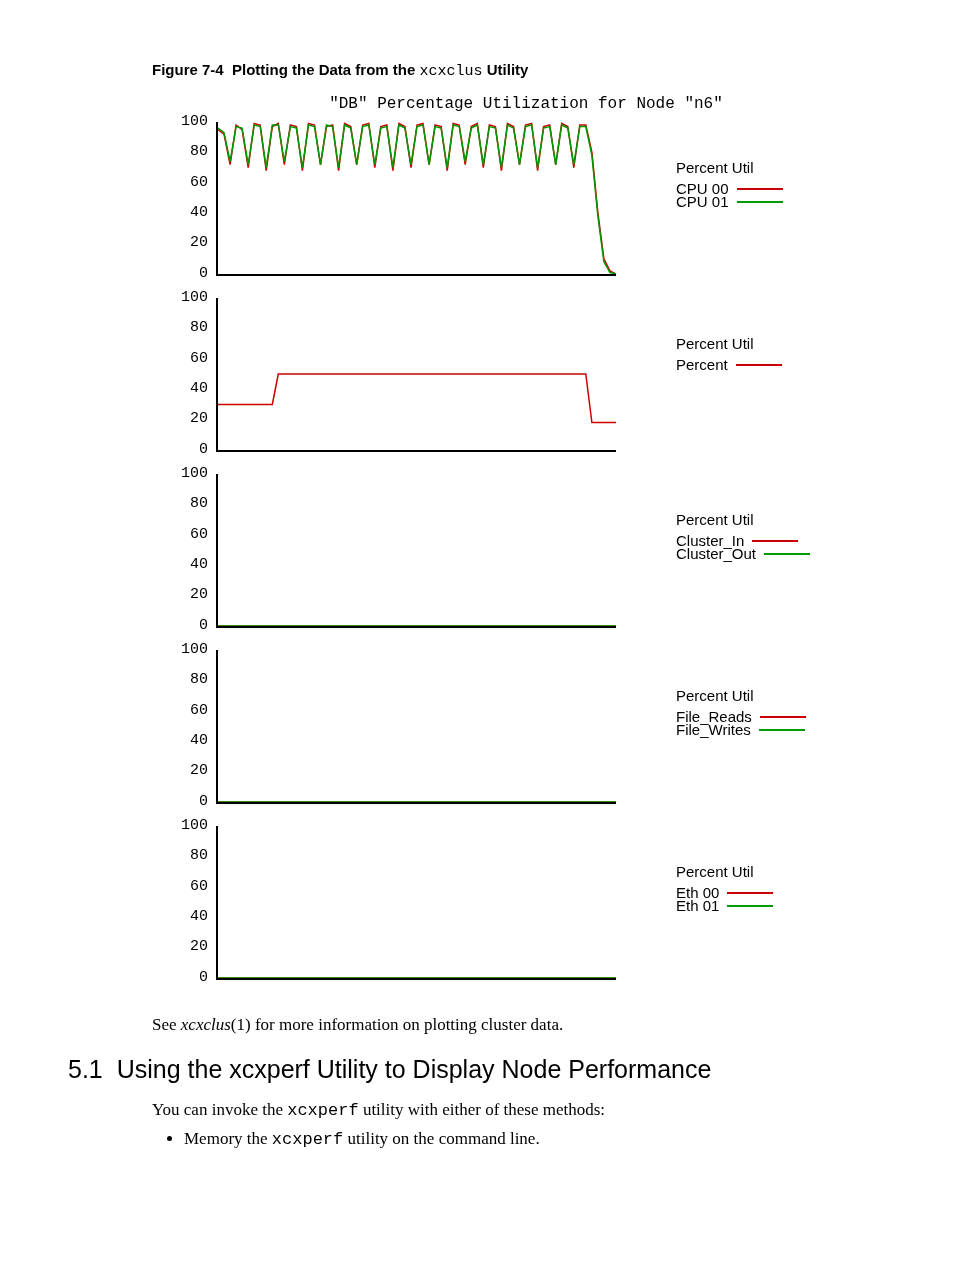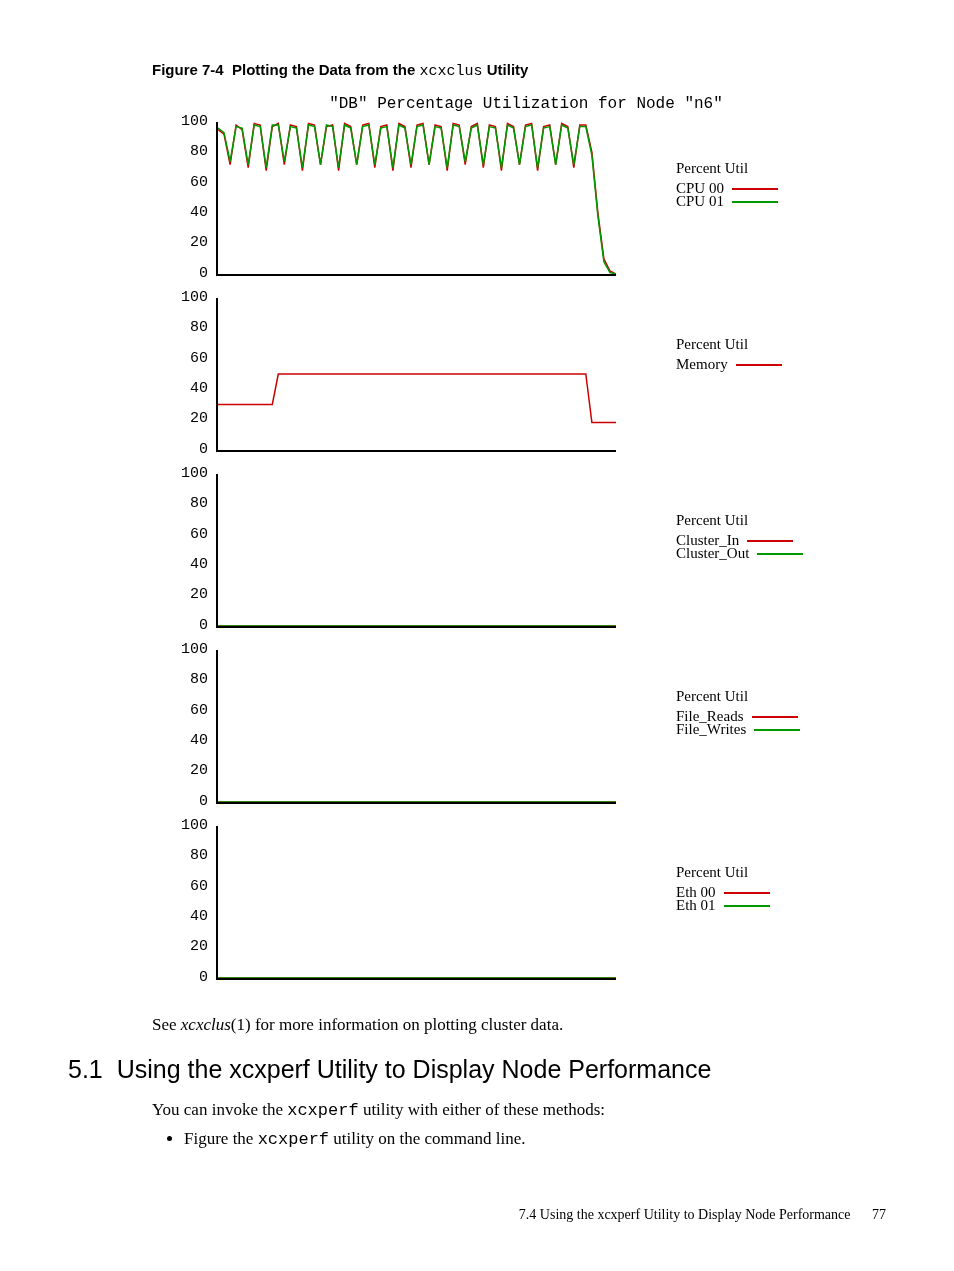--- a/index.html
+++ b/index.html
@@ -6,21 +6,21 @@
   .page{width:954px;min-height:1271px;box-sizing:border-box;padding:60px 68px 40px 68px;position:relative}
   .fig-cap{font-family:"Helvetica Neue",Arial,sans-serif;font-size:15px;font-weight:700;margin:0 0 12px 84px}
   .fig-cap .mono{font-family:"Courier New",monospace;font-weight:400}
   .charts{margin:0 0 18px 98px}
   .chart-title{font-family:"Courier New",monospace;font-size:16px;text-align:center;margin:0 0 4px 0}
   .panel{position:relative;height:172px;margin-bottom:4px}
   .y-axis{position:absolute;left:0;top:0;bottom:0;width:46px}
   .y-tick{position:absolute;right:4px;font-family:Liberation Mono, monospace;font-size:15px;color:#000;transform:translateY(-50%)}
   .plot{position:absolute;left:50px;top:2px;width:398px;height:152px;border-left:2px solid #000;border-bottom:2px solid #000}
   .plot svg{position:absolute;left:0;top:0}
-  .legend{position:absolute;left:510px;top:38px;font-family:Liberation Serif, serif;font-size:15px;white-space:nowrap}
+  .legend{position:absolute;left:510px;top:38px;font-family:Liberation Sans, sans-serif;font-size:15px;white-space:nowrap}
   .leg-title{margin-bottom:4px}
   .leg-row{display:flex;align-items:center;height:15px}
   .leg-text{}
   .leg-line{display:inline-block;width:46px;height:0;border-top:2px solid;margin-left:8px}
   .leg-stack .leg-row{height:13px;line-height:13px}
   .body-text{margin:0 0 6px 84px;font-size:17px;max-width:760px}
   .body-text .mono, .li-text .mono{font-family:"Courier New",monospace}
   .body-text em{font-style:italic}
   h2.sec{font-family:"Helvetica Neue",Arial,sans-serif;font-weight:400;font-size:25px;margin:16px 0 12px 0;color:#000}
   ul.b{margin:6px 0 0 100px;padding:0}
@@ -80,21 +80,21 @@
         </div>
         <div class="plot">
           <svg width="398" height="152">
             <path d="M0.0 106.4 L6.0 106.4 L12.1 106.4 L18.1 106.4 L24.1 106.4 L30.2 106.4 L36.2 106.4 L42.2 106.4 L48.2 106.4 L54.3 106.4 L60.3 76.0 L66.3 76.0 L72.4 76.0 L78.4 76.0 L84.4 76.0 L90.5 76.0 L96.5 76.0 L102.5 76.0 L108.5 76.0 L114.6 76.0 L120.6 76.0 L126.6 76.0 L132.7 76.0 L138.7 76.0 L144.7 76.0 L150.8 76.0 L156.8 76.0 L162.8 76.0 L168.8 76.0 L174.9 76.0 L180.9 76.0 L186.9 76.0 L193.0 76.0 L199.0 76.0 L205.0 76.0 L211.1 76.0 L217.1 76.0 L223.1 76.0 L229.2 76.0 L235.2 76.0 L241.2 76.0 L247.2 76.0 L253.3 76.0 L259.3 76.0 L265.3 76.0 L271.4 76.0 L277.4 76.0 L283.4 76.0 L289.5 76.0 L295.5 76.0 L301.5 76.0 L307.5 76.0 L313.6 76.0 L319.6 76.0 L325.6 76.0 L331.7 76.0 L337.7 76.0 L343.7 76.0 L349.8 76.0 L355.8 76.0 L361.8 76.0 L367.8 76.0 L373.9 124.6 L379.9 124.6 L385.9 124.6 L392.0 124.6 L398.0 124.6 " fill="none" stroke="#cc0000" stroke-width="1.5"></path>
           </svg>
         </div>
         <div class="legend">
           <div class="leg-title">Percent Util</div>
           <div class="leg-stack">
             <div class="leg-row">
-              <span class="leg-text">Memory</span>
+              <span class="leg-text">Percent</span>
               <span class="leg-line" style="border-top-color: rgb(204, 0, 0);"></span>
             </div>
           </div>
         </div>
       </div>
       <div class="panel">
         <div class="y-axis">
           <div class="y-tick" style="top: 154px;">0</div>
           <div class="y-tick" style="top: 123.6px;">20</div>
           <div class="y-tick" style="top: 93.2px;">40</div>
@@ -191,23 +191,19 @@
   <span>Using the xcxperf Utility to Display Node Performance</span>
 </h2>
 
 <p class="body-text">
   <span>You can invoke the </span><span class="mono">xcxperf</span><span> utility with either of these methods:</span>
 </p>
 
 <ul class="b">
   <li>
     <span class="li-text">
-      <span>Figure the </span><span class="mono">xcxperf</span><span> utility on the command line.</span>
+      <span>Memory the </span><span class="mono">xcxperf</span><span> utility on the command line.</span>
     </span>
   </li>
 </ul>
 
-<div class="footer">
-  <span>7.4 Using the xcxperf Utility to Display Node Performance</span>
-  <span class="pn">77</span>
+
 </div>
 
-</div>
-
 </body></html>

